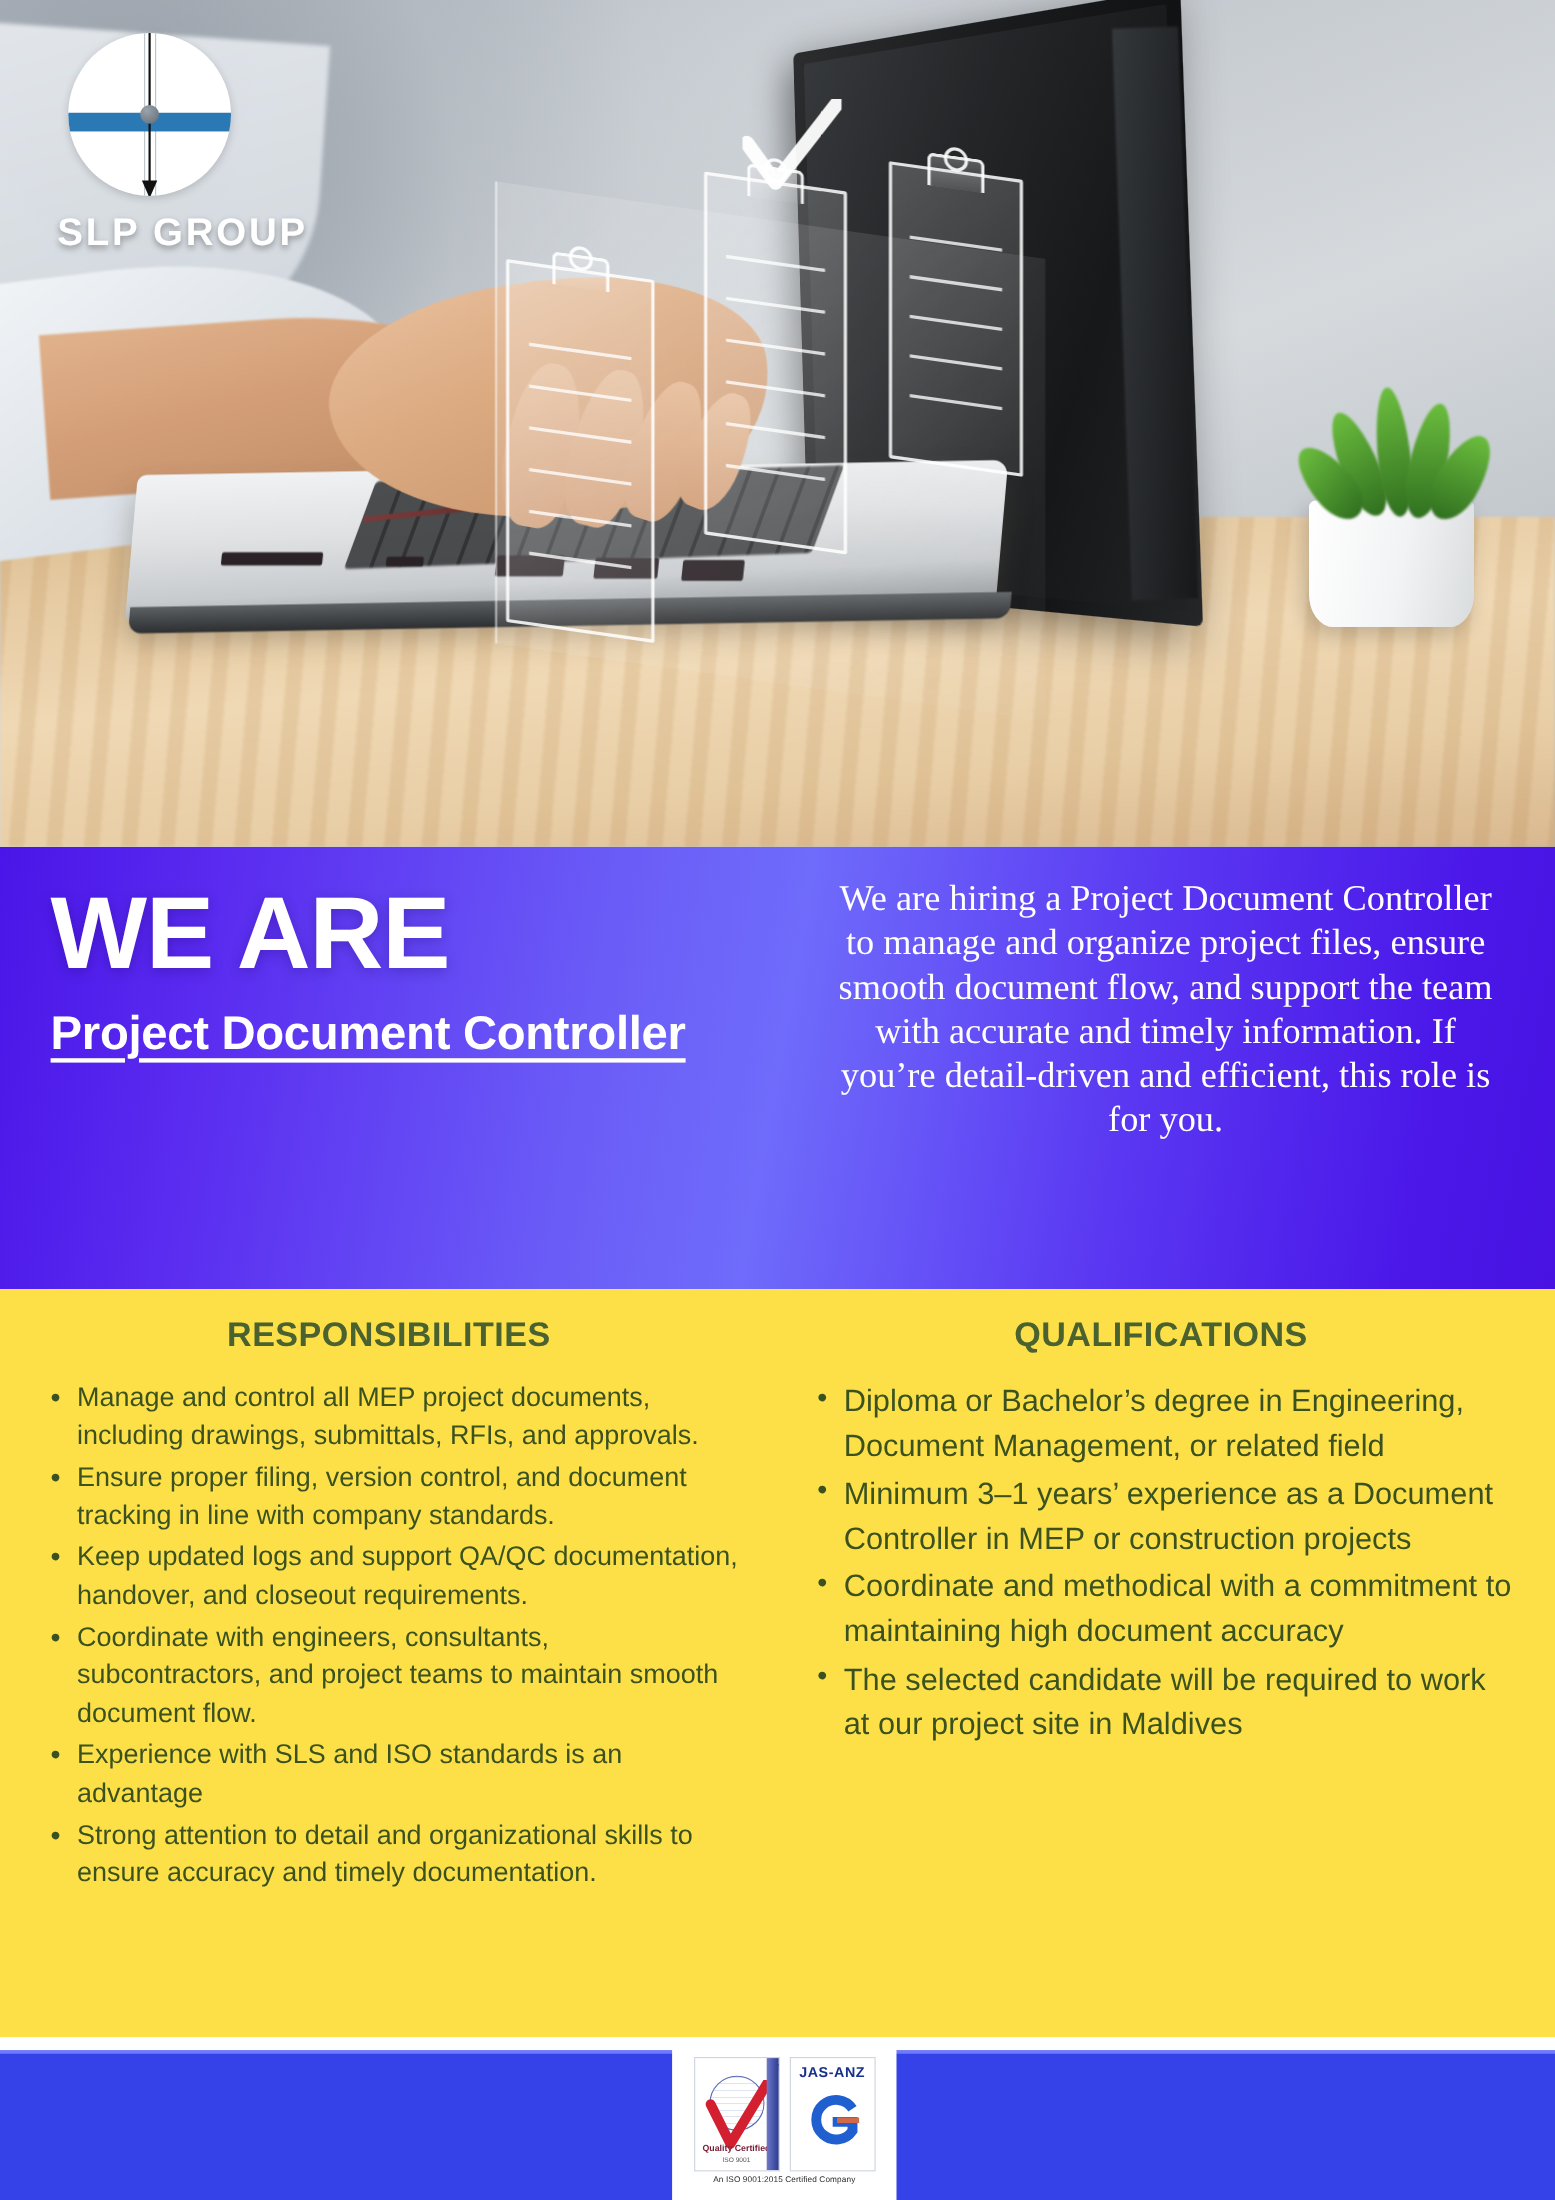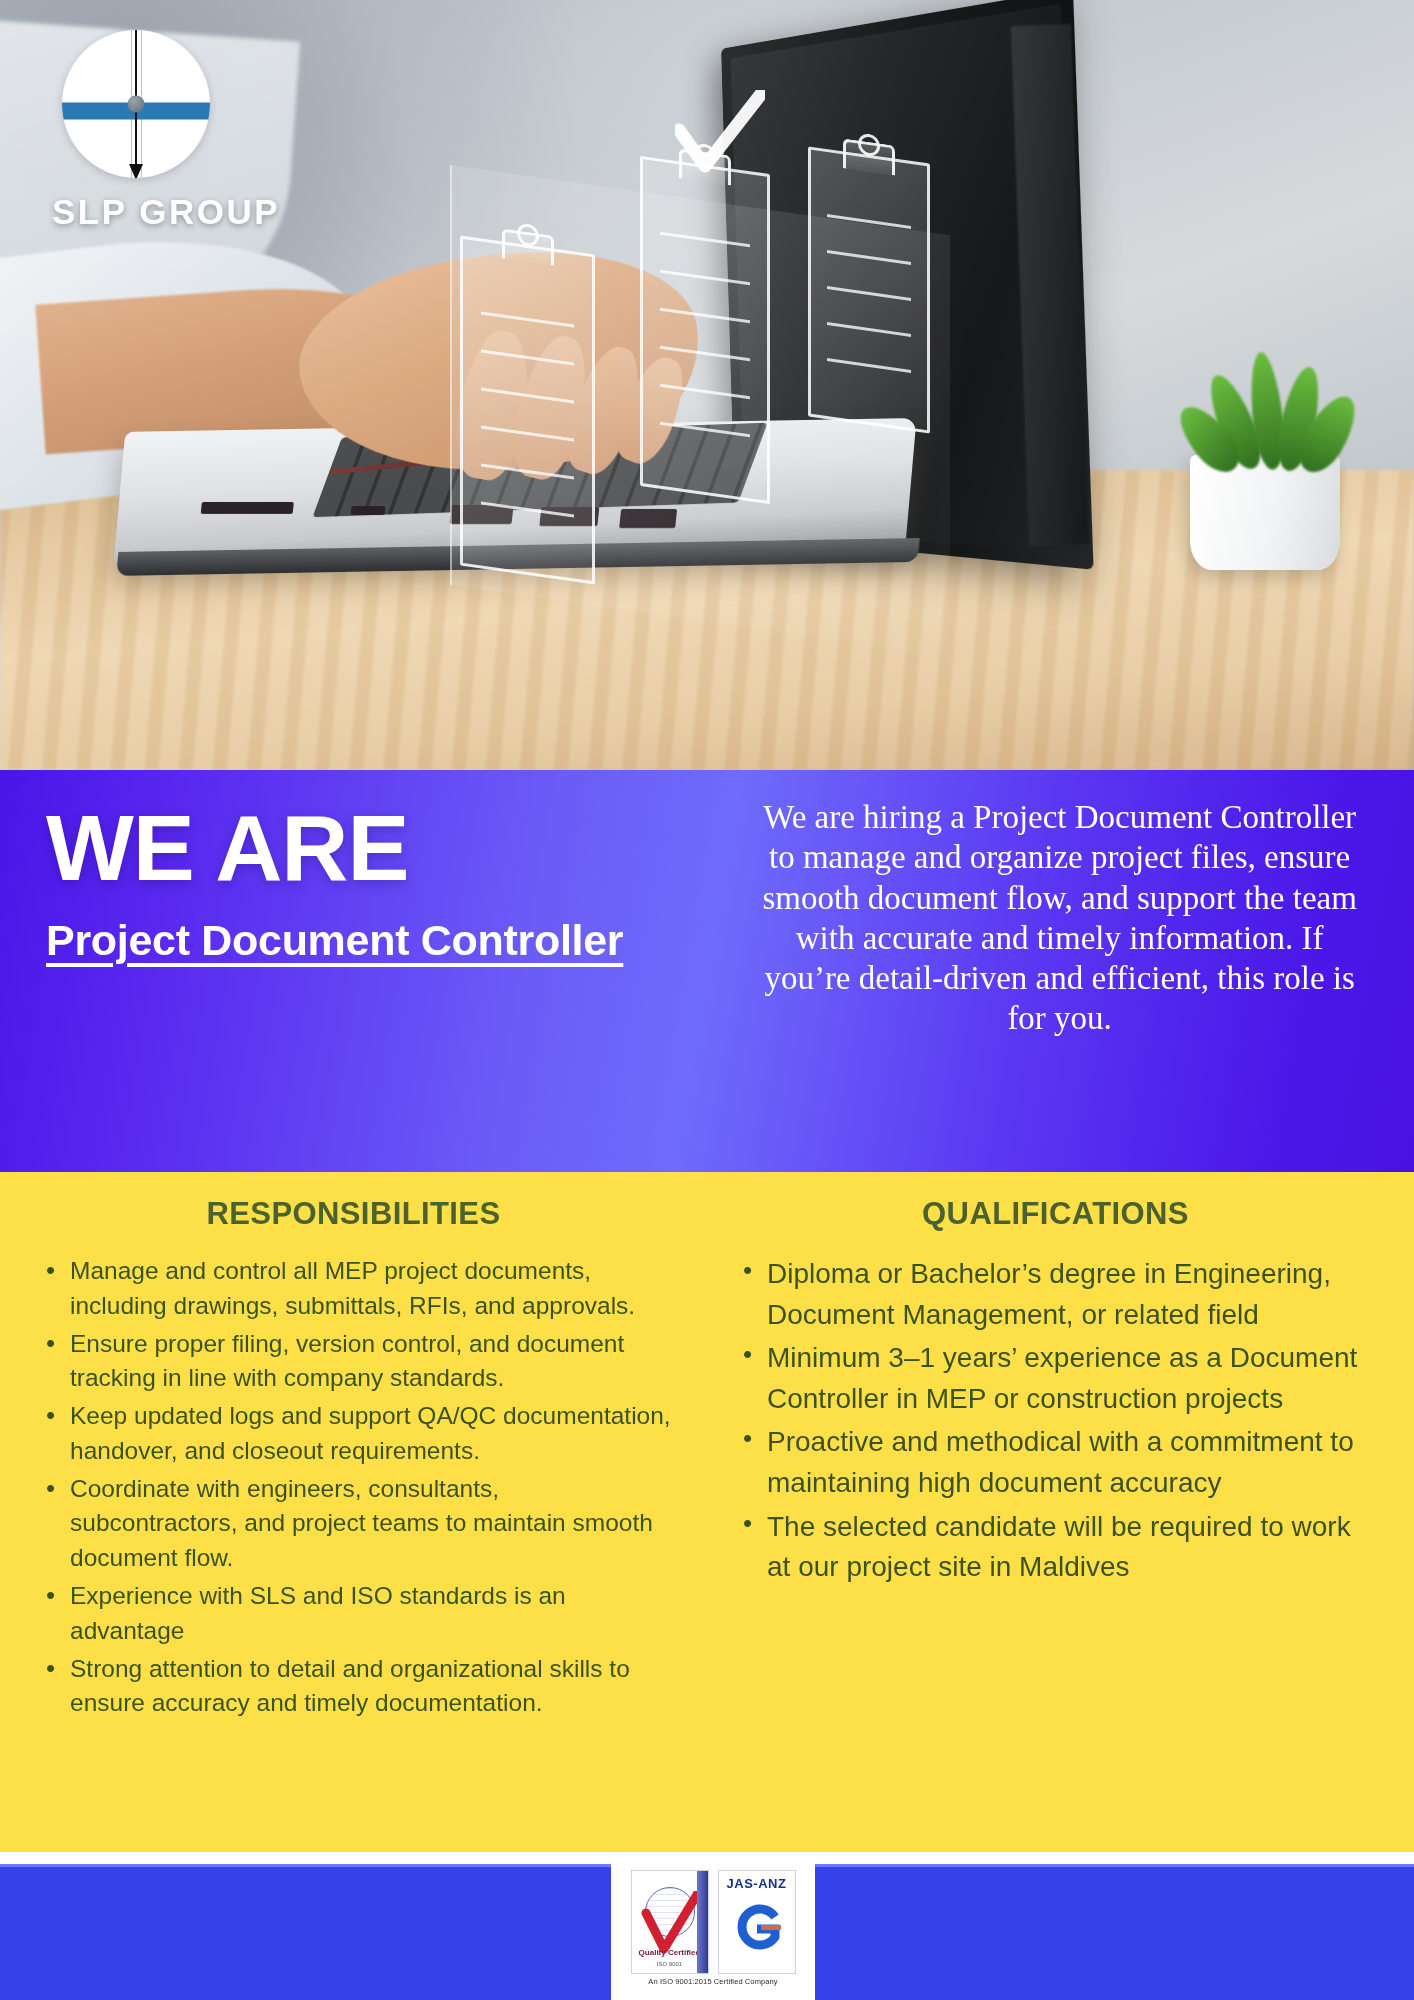--- a/index.html
+++ b/index.html
@@ -281,21 +281,21 @@
         <li>Coordinate with engineers, consultants, subcontractors, and project teams to maintain smooth document flow.</li>
         <li>Experience with SLS and ISO standards is an advantage</li>
         <li>Strong attention to detail and organizational skills to ensure accuracy and timely documentation.</li>
       </ul>
   </div>
   <div class="col right">
     <div class="sec-head">QUALIFICATIONS</div>
     <ul class="pts" id="qual-list">
         <li>Diploma or Bachelor’s degree in Engineering, Document Management, or related field</li>
         <li>Minimum 3–1 years’ experience as a Document Controller in MEP or construction projects</li>
-        <li>Proactive and methodical with a commitment to maintaining high document accuracy</li>
+        <li>Coordinate and methodical with a commitment to maintaining high document accuracy</li>
         <li> The selected candidate will be required to work at our project site in Maldives</li>
       </ul>
   </div>
 </div>
 
 <div class="footer">
   <div class="footer-bar"></div>
   <div class="cert">
     <div class="cert-row">
       <div class="cert-box">

